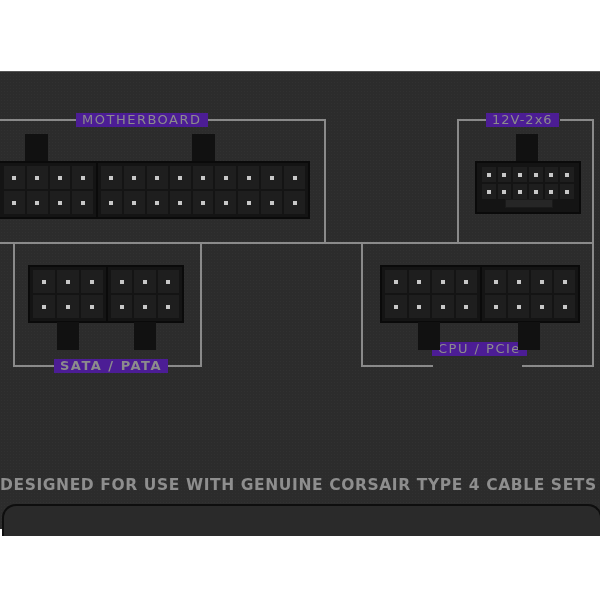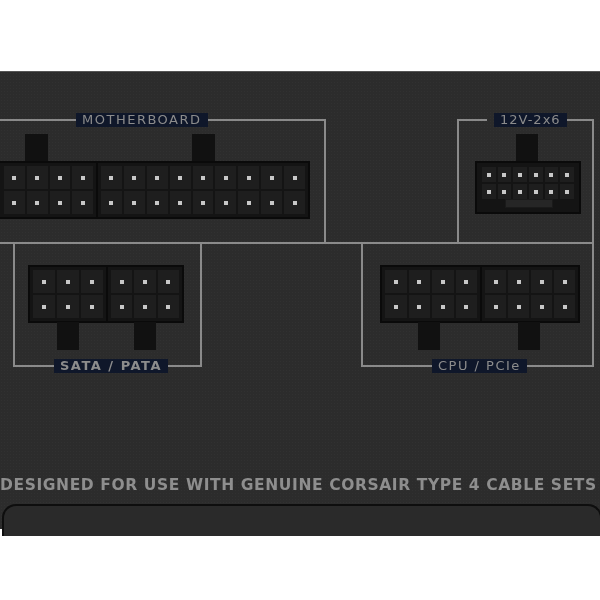--- a/index.html
+++ b/index.html
@@ -1,21 +1,21 @@
 <!DOCTYPE html>
 <html><head>
 <meta charset="utf-8">
 <style>
   html, body { margin:0; padding:0; background:#ffffff; }
   body { width:600px; height:600px; position:relative; overflow:hidden; font-family:"DejaVu Sans", sans-serif; }
   .panel { position:absolute; left:0; top:71px; width:600px; height:457px; background:#2c2c2c;
     background-image: radial-gradient(rgba(255,255,255,0.025) 1px, transparent 1px);
     background-size:3px 3px; border-top:1px solid #555; }
   .line { position:absolute; background:#8a8a8a; }
-  .label { position:absolute; color:#8c8c8c; font-size:13px; letter-spacing:1.5px; background:#0f172a; padding:0 6px; line-height:14px; white-space:nowrap; }
+  .label { position:absolute; color:#8c8c8c; font-size:13px; letter-spacing:1.5px; background:#4c1d95; padding:0 6px; line-height:14px; white-space:nowrap; }
   .conn { position:absolute; background:#141414; border:2px solid #0a0a0a; box-sizing:border-box; display:grid; gap:2px; padding:3px; }
   .pin { background:#1e1e1e; position:relative; }
   .pin::after { content:""; position:absolute; left:50%; top:50%; width:4px; height:4px; margin:-2px 0 0 -2px; background:#c8c8c8; }
   .latch { position:absolute; background:#111; }
   .keyrow { position:absolute; background:#262626; border:1px solid #1a1a1a; }
   .footer { position:absolute; left:0; width:600px; top:476px; text-align:center; color:#8e8e8e; font-size:15.5px; font-weight:bold; letter-spacing:0.6px; white-space:nowrap; }
   .slot { position:absolute; left:2px; top:504px; width:596px; height:30px; border:2px solid #0e0e0e; border-bottom:none; border-radius:14px 14px 0 0; background:#2a2a2a; }
 </style>
 </head>
 <body>
@@ -26,32 +26,32 @@
 <div class="line" style="left:208px;top:119px;width:118px;height:2px;"></div>
 <div class="line" style="left:324px;top:119px;width:2px;height:125px;"></div>
 <div class="label" style="left:76px;top:113px;">MOTHERBOARD</div>
 
 <div class="line" style="left:0;top:242px;width:594px;height:2px;"></div>
 
 <div class="line" style="left:457px;top:119px;width:30px;height:2px;"></div>
 <div class="line" style="left:560px;top:119px;width:34px;height:2px;"></div>
 <div class="line" style="left:457px;top:119px;width:2px;height:124px;"></div>
 <div class="line" style="left:592px;top:119px;width:2px;height:247px;"></div>
-<div class="label" style="left:486px;top:113px;letter-spacing:1px;margin-left:8px;">12V-2x6</div>
+<div class="label" style="left:486px;top:113px;letter-spacing:1px;">12V-2x6</div>
 
 <div class="line" style="left:13px;top:243px;width:2px;height:124px;"></div>
 <div class="line" style="left:200px;top:243px;width:2px;height:124px;"></div>
 <div class="line" style="left:13px;top:365px;width:44px;height:2px;"></div>
 <div class="line" style="left:160px;top:365px;width:42px;height:2px;"></div>
 <div class="label" style="left:54px;top:359px;font-weight:bold;">SATA / PATA</div>
 
 <div class="line" style="left:361px;top:243px;width:2px;height:124px;"></div>
 <div class="line" style="left:361px;top:365px;width:72px;height:2px;"></div>
 <div class="line" style="left:522px;top:365px;width:72px;height:2px;"></div>
-<div class="label" style="left:432px;top:359px;">CPU / PCIe</div>
+<div class="label" style="left:432px;top:342px;">CPU / PCIe</div>
 
 <div class="latch" style="left:25px;top:134px;width:23px;height:30px;"></div>
 <div class="latch" style="left:192px;top:134px;width:23px;height:30px;"></div>
 <div class="conn" style="left:-4px;top:161px;width:102px;height:58px;grid-template-columns:repeat(4,1fr);grid-template-rows:repeat(2,1fr);padding-left:6px;">
   <div class="pin"></div>
     <div class="pin"></div>
     <div class="pin"></div>
     <div class="pin"></div>
   <div class="pin"></div>
     <div class="pin"></div>

